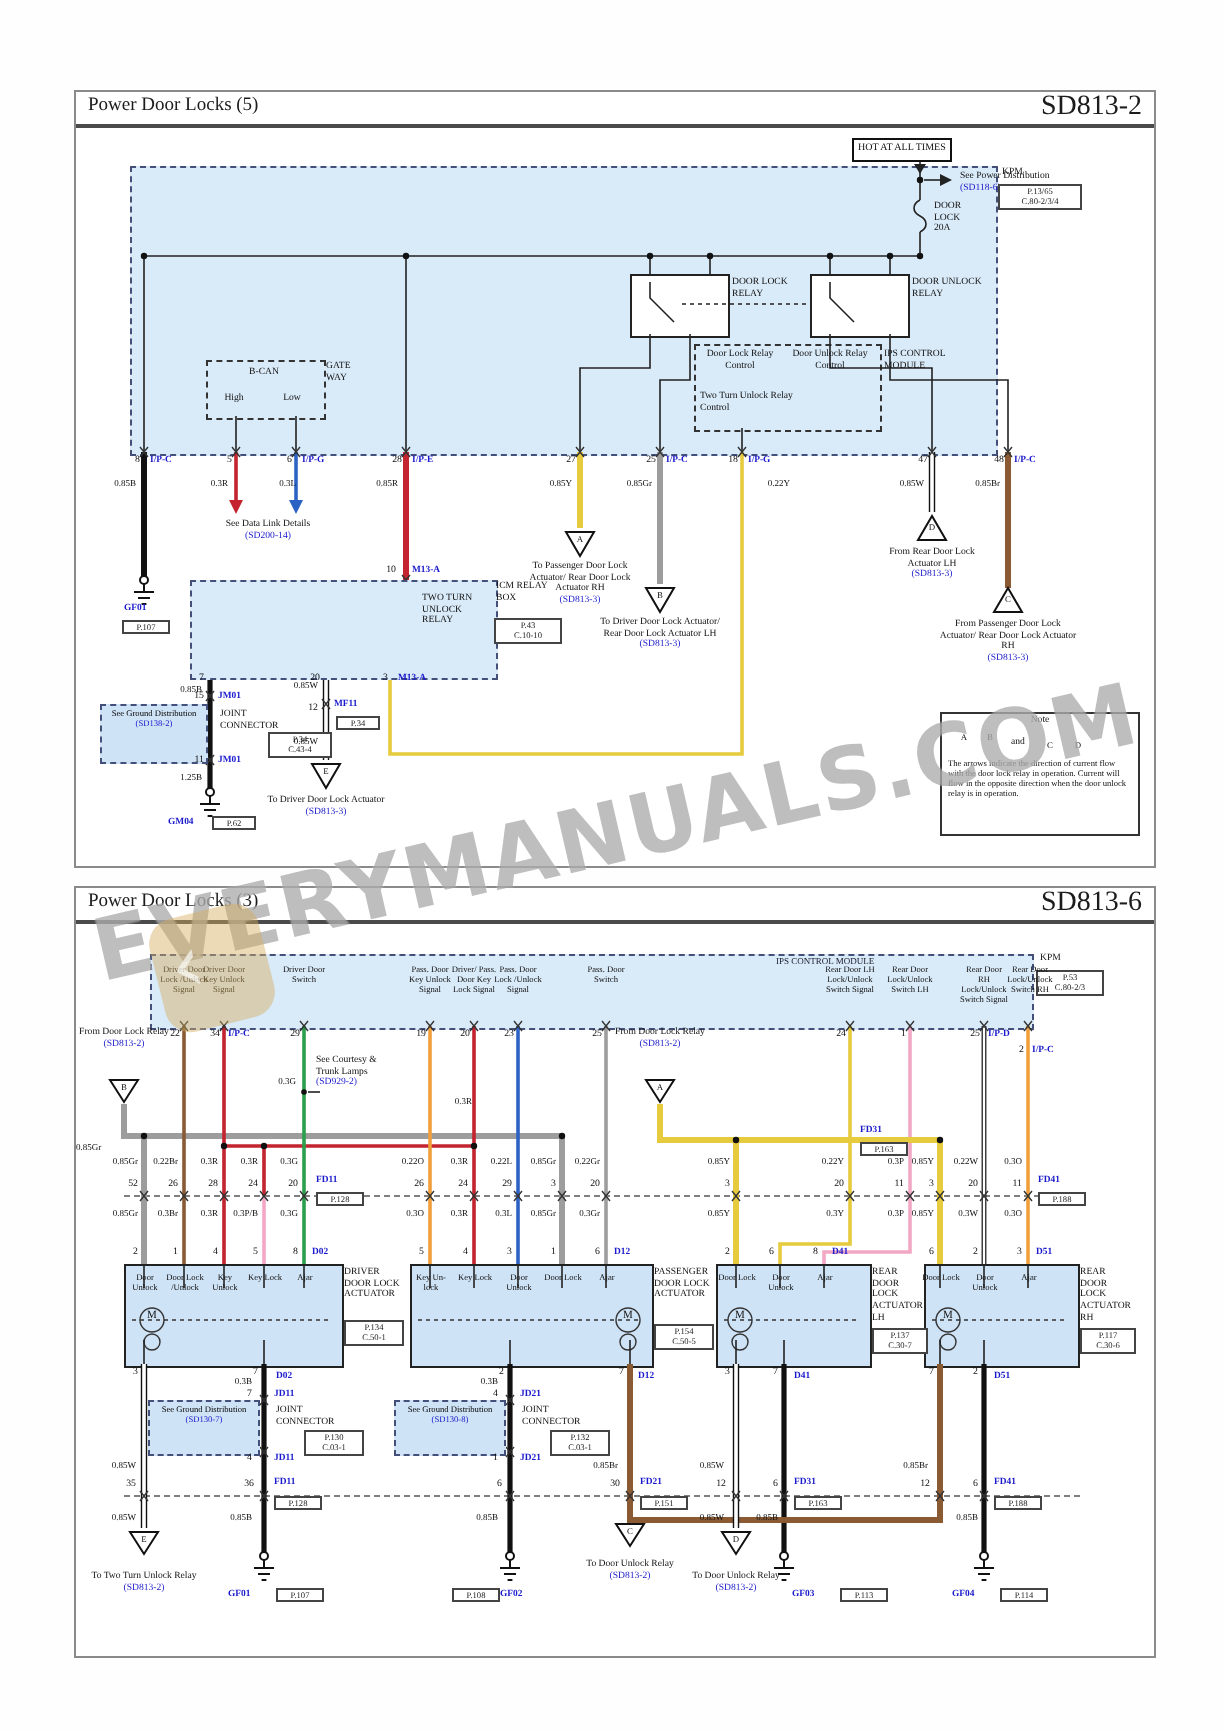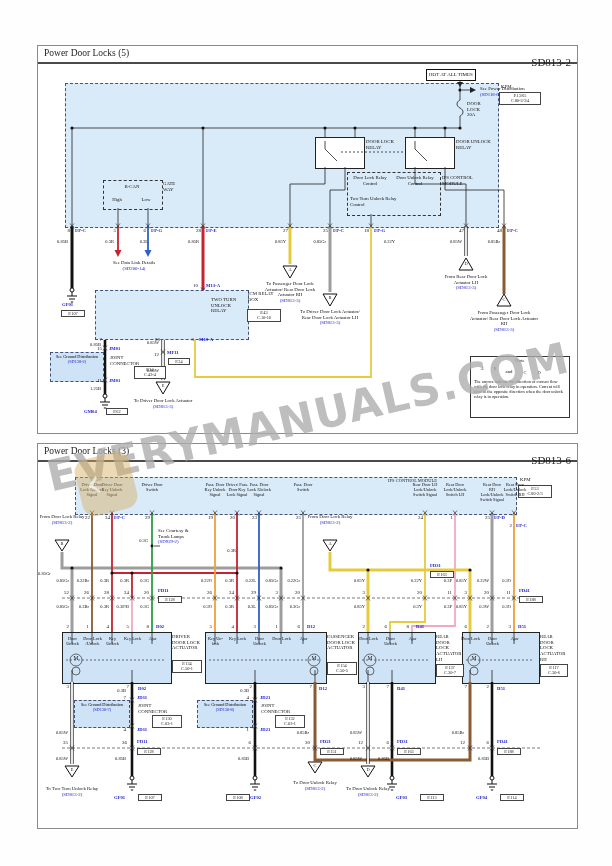--- a/index.html
+++ b/index.html
@@ -1,20 +1,20 @@
 <!DOCTYPE html>
 <html><head>
 <meta charset="utf-8">
 <style>
   html,body{margin:0;padding:0;background:#ffffff;}
   #page{position:relative;width:612px;height:866px;background:#fefefe;font-family:"Liberation Serif",serif;overflow:hidden;}
   .panel{position:absolute;border:1px solid #8a8a8a;background:#fff;}
   .phead{position:absolute;left:0;right:0;top:0;height:16px;border-bottom:2px solid #4a4a4a;}
   .ptitle{position:absolute;left:6px;top:2px;font-size:9.5px;color:#1c1c1c;}
-  .pcode{position:absolute;right:6px;top:10px;font-size:11px;color:#1c1c1c;font-family:Liberation Serif, serif;}
+  .pcode{position:absolute;right:6px;top:0;font-size:14px;color:#1c1c1c;font-family:Liberation Serif, serif;}
   .t{position:absolute;font-size:4.8px;line-height:1.18;color:#101010;text-align:center;z-index:5;}
   .tl{text-align:left}.tr{text-align:right}
   .ts{font-size:4.3px;line-height:1.15}
   .ref{color:#1a1acc;}
   .blk{display:block}
   .bx{position:absolute;border:0.8px solid #444;background:#fff;font-size:4.3px;line-height:1.25;text-align:center;padding:0 1px;color:#222;z-index:5;}
   .mbox{position:absolute;background:#d9eaf8;border:1.2px dashed #44507a;z-index:1;}
   .gbox{position:absolute;background:#cfe3f6;border:1px dashed #44507a;z-index:4;font-size:4.3px;line-height:1.2;text-align:center;padding:1px;}
   .wbox{position:absolute;background:#fff;border:1px solid #222;z-index:2;}
   .abox{position:absolute;background:#cfe3f6;border:1px solid #222;z-index:2;}

